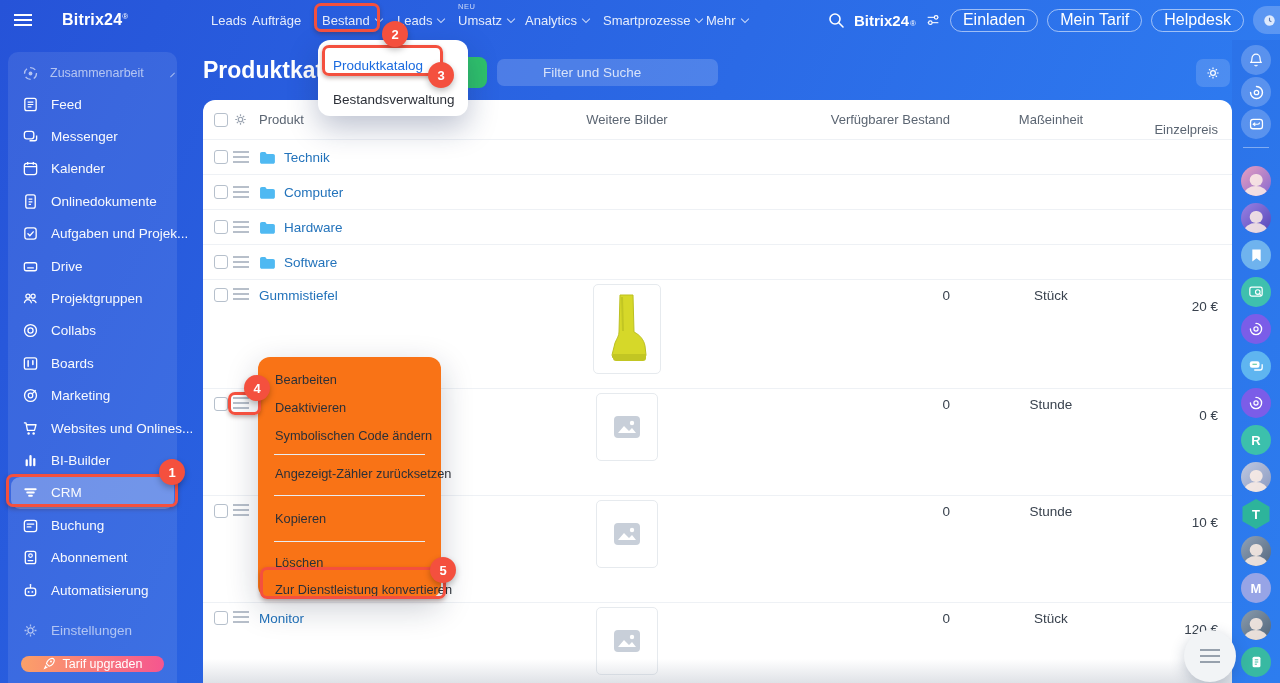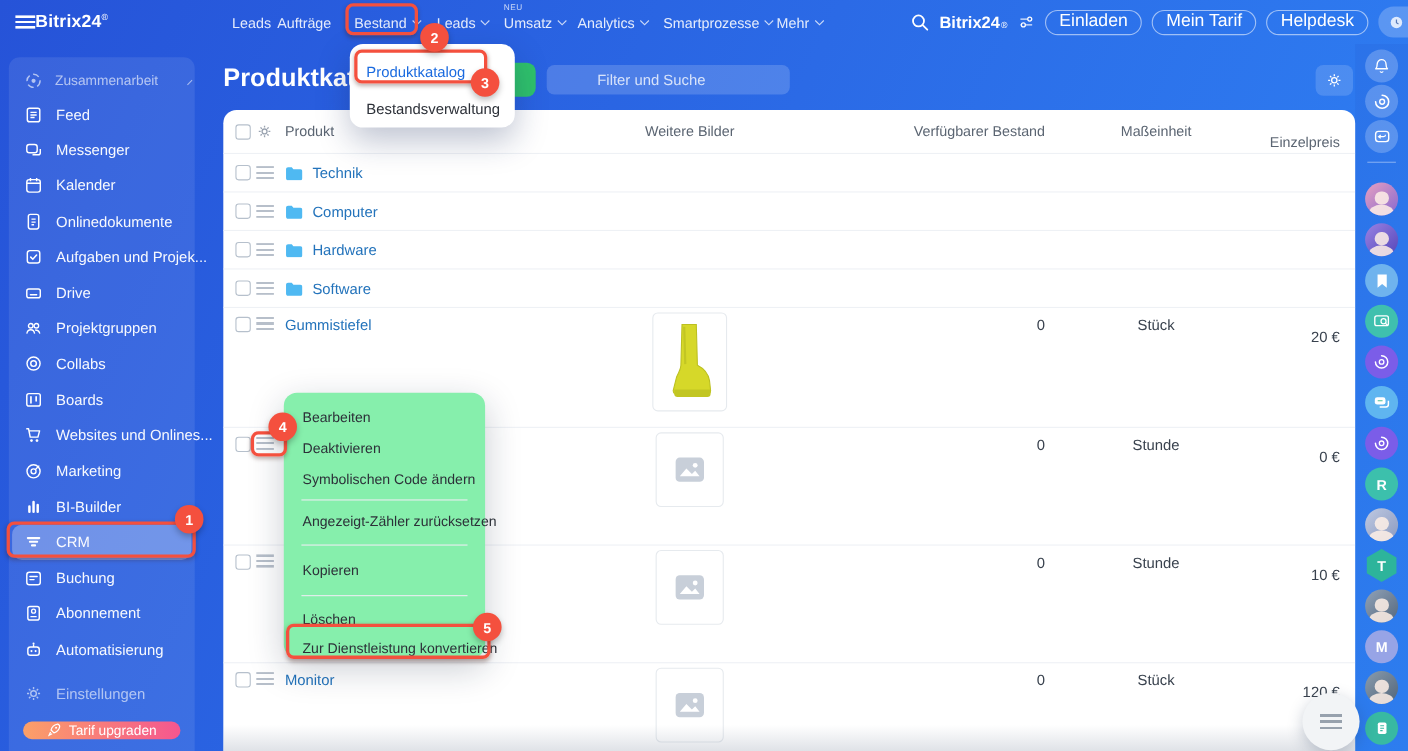--- a/index.html
+++ b/index.html
@@ -4,21 +4,21 @@
 <style>
   * { margin:0; padding:0; box-sizing:border-box; }
   html,body { width:1280px; height:683px; overflow:hidden; }
   body {
     font-family:"Liberation Sans", sans-serif;
     background:linear-gradient(115deg,#2653d8 0%,#2b6ae6 48%,#2f83f5 100%);
     position:relative; color:#fff;
   }
   
   .topbar { position:absolute; top:0; left:0; right:0; height:40px; z-index:5; }
-  .tb-left { position:absolute; left:14px; top:0; height:40px; display:flex; align-items:center; gap:0; }
+  .tb-left { position:absolute; left:14px; top:0; height:40px; display:flex; align-items:center; gap:30px; }
   .burger { width:18px; height:12px; background:repeating-linear-gradient(180deg,#fff 0 2px,transparent 2px 5px); cursor:pointer; }
   .logo { font-size:16px; font-weight:bold; letter-spacing:.2px; }
   .logo sup { font-size:8px; font-weight:normal; }
   .nav-item { position:absolute; top:0; height:40px; display:flex; align-items:center; font-size:13px; color:rgba(255,255,255,.88); cursor:pointer; }
   .chev { width:6px; height:6px; border-right:1.5px solid rgba(255,255,255,.75); border-bottom:1.5px solid rgba(255,255,255,.75); transform:rotate(45deg); display:inline-block; margin-left:6px; margin-top:-3px; }
   .chev-up { transform:rotate(225deg); margin-top:3px; }
   .neu { position:absolute; top:2px; left:0; font-size:7.5px; letter-spacing:.5px; color:rgba(255,255,255,.75); }
   .tb-right { position:absolute; left:828px; top:0; height:40px; display:flex; align-items:center; gap:9px; }
   .brand { font-size:15px; font-weight:bold; display:flex; align-items:baseline; }
   .brand sup { font-size:8px; font-weight:normal; margin-left:1px; }
@@ -64,21 +64,21 @@
   .val { font-size:13.5px; color:#39424e; }
   .imgcell { display:flex; justify-content:center; }
   .imgbox { border:1px solid #e6eaee; border-radius:5px; background:#fff; display:flex; align-items:center; justify-content:center; }
   .boot-box { width:68px; height:90px; }
   .ph-box { width:62px; height:68px; }
   
   .dropdown { position:absolute; left:318px; top:40px; width:150px; height:76px; background:#fff; border-radius:12px; box-shadow:0 12px 30px rgba(20,40,90,.28); z-index:6; padding-top:12px; }
   .dd-item { height:26px; display:flex; align-items:center; padding:0 15px; font-size:13.5px; color:#2c3038; cursor:pointer; white-space:nowrap; }
   .dd-item.sel { color:#1a6adf; }
   
-  .ctxmenu { position:absolute; left:258px; top:357px; width:183px; height:241px; background:#86efac; border-radius:12px; box-shadow:0 10px 32px rgba(20,30,60,.22); z-index:6; padding-top:12px; color:#2c3038; }
+  .ctxmenu { position:absolute; left:258px; top:357px; width:183px; height:241px; background:#f97316; border-radius:12px; box-shadow:0 10px 32px rgba(20,30,60,.22); z-index:6; padding-top:12px; color:#2c3038; }
   .cm-item { height:21px; display:flex; align-items:center; padding:0 17px; font-size:12.8px; cursor:pointer; white-space:nowrap; }
   .cm-div { height:1px; background:#e9edf1; margin:8px 16px; }
   
   .abox { position:absolute; border:3px solid #f4503e; border-radius:7px; box-shadow:0 2px 4px rgba(70,30,20,.35); z-index:9; pointer-events:none; }
   .abadge { position:absolute; width:26px; height:26px; border-radius:50%; background:#f4503e; color:#fff; font-size:13px; font-weight:bold; display:flex; align-items:center; justify-content:center; z-index:10; box-shadow:0 3px 6px rgba(0,0,0,.25); }
   
   .rail { position:absolute; right:0; top:40px; bottom:0; width:48px; display:flex; flex-direction:column; align-items:center; padding-top:5px; gap:2px; z-index:4; background:rgba(10,40,160,.06); }
   .ric { width:30px; height:30px; border-radius:50%; display:flex; align-items:center; justify-content:center; flex:0 0 auto; cursor:pointer; position:relative; overflow:hidden; font-size:13px; font-weight:bold; color:#fff; }
   .glass { background:rgba(255,255,255,.22); }
   .rail-div { width:26px; height:1px; background:rgba(255,255,255,.4); margin:6px 0 8px 0; flex:0 0 auto; }
@@ -231,33 +231,33 @@
     </div>
   <div class="sb-item">
       <svg width="17" height="17" viewBox="0 0 18 18">
         <rect x="2.5" y="3" width="13" height="12" rx="2" fill="none" stroke="#fff" stroke-width="1.4"></rect>
         <path d="M6.5 6v6 M11.5 6v4" stroke="#fff" stroke-width="1.6" stroke-linecap="round"></path>
       </svg>
       <span>Boards</span>
     </div>
   <div class="sb-item">
       <svg width="17" height="17" viewBox="0 0 18 18">
+        <circle cx="9" cy="9" r="6.3" fill="none" stroke="#fff" stroke-width="1.4"></circle>
+        <circle cx="9" cy="9" r="2.4" fill="none" stroke="#fff" stroke-width="1.3"></circle>
+        <path d="M11 7l3.5-3.5" stroke="#fff" stroke-width="1.3"></path>
+      </svg>
+      <span>Marketing</span>
+    </div>
+  <div class="sb-item">
+      <svg width="17" height="17" viewBox="0 0 18 18">
         <path d="M2 3h2.2l1.6 8h7.4l1.6-6H5" fill="none" stroke="#fff" stroke-width="1.4" stroke-linejoin="round"></path>
         <circle cx="7" cy="14.3" r="1.3" fill="#fff"></circle>
         <circle cx="12.3" cy="14.3" r="1.3" fill="#fff"></circle>
       </svg>
       <span>Websites und Onlines...</span>
-    </div>
-  <div class="sb-item">
-      <svg width="17" height="17" viewBox="0 0 18 18">
-        <circle cx="9" cy="9" r="6.3" fill="none" stroke="#fff" stroke-width="1.4"></circle>
-        <circle cx="9" cy="9" r="2.4" fill="none" stroke="#fff" stroke-width="1.3"></circle>
-        <path d="M11 7l3.5-3.5" stroke="#fff" stroke-width="1.3"></path>
-      </svg>
-      <span>Marketing</span>
     </div>
   <div class="sb-item">
       <svg width="17" height="17" viewBox="0 0 18 18">
         <path d="M5 14V9 M9 14V4.5 M13 14V7.5" stroke="#fff" stroke-width="2.4" stroke-linecap="round"></path>
       </svg>
       <span>BI-Builder</span>
     </div>
   <div class="sb-item active">
       <svg width="17" height="17" viewBox="0 0 18 18">
         <path d="M3.5 5.5h11 M5.5 9h7 M7.5 12.5h3" stroke="#fff" stroke-width="2" stroke-linecap="round"></path>

